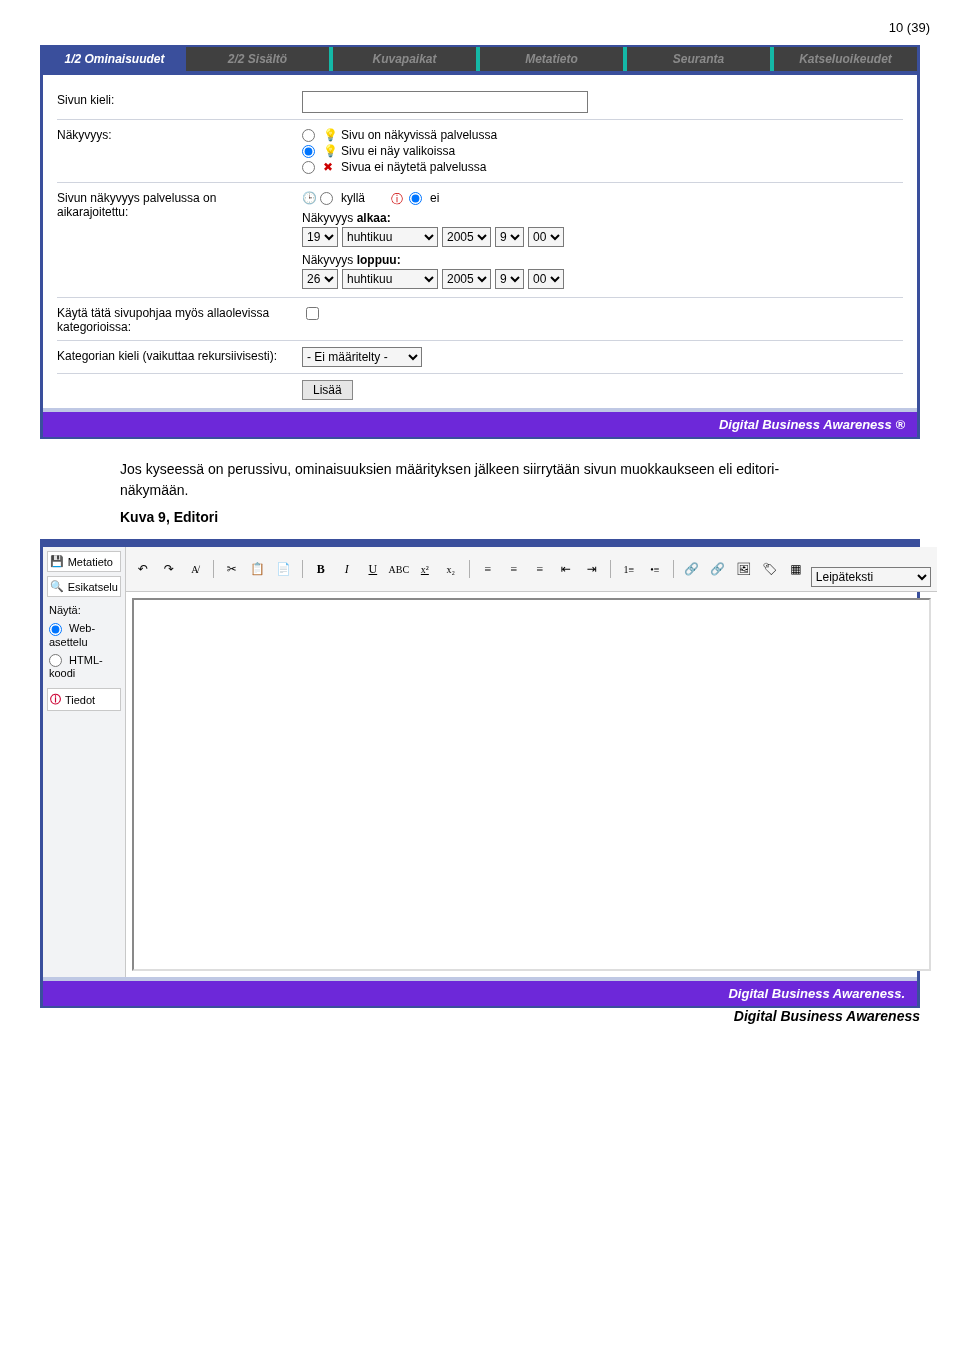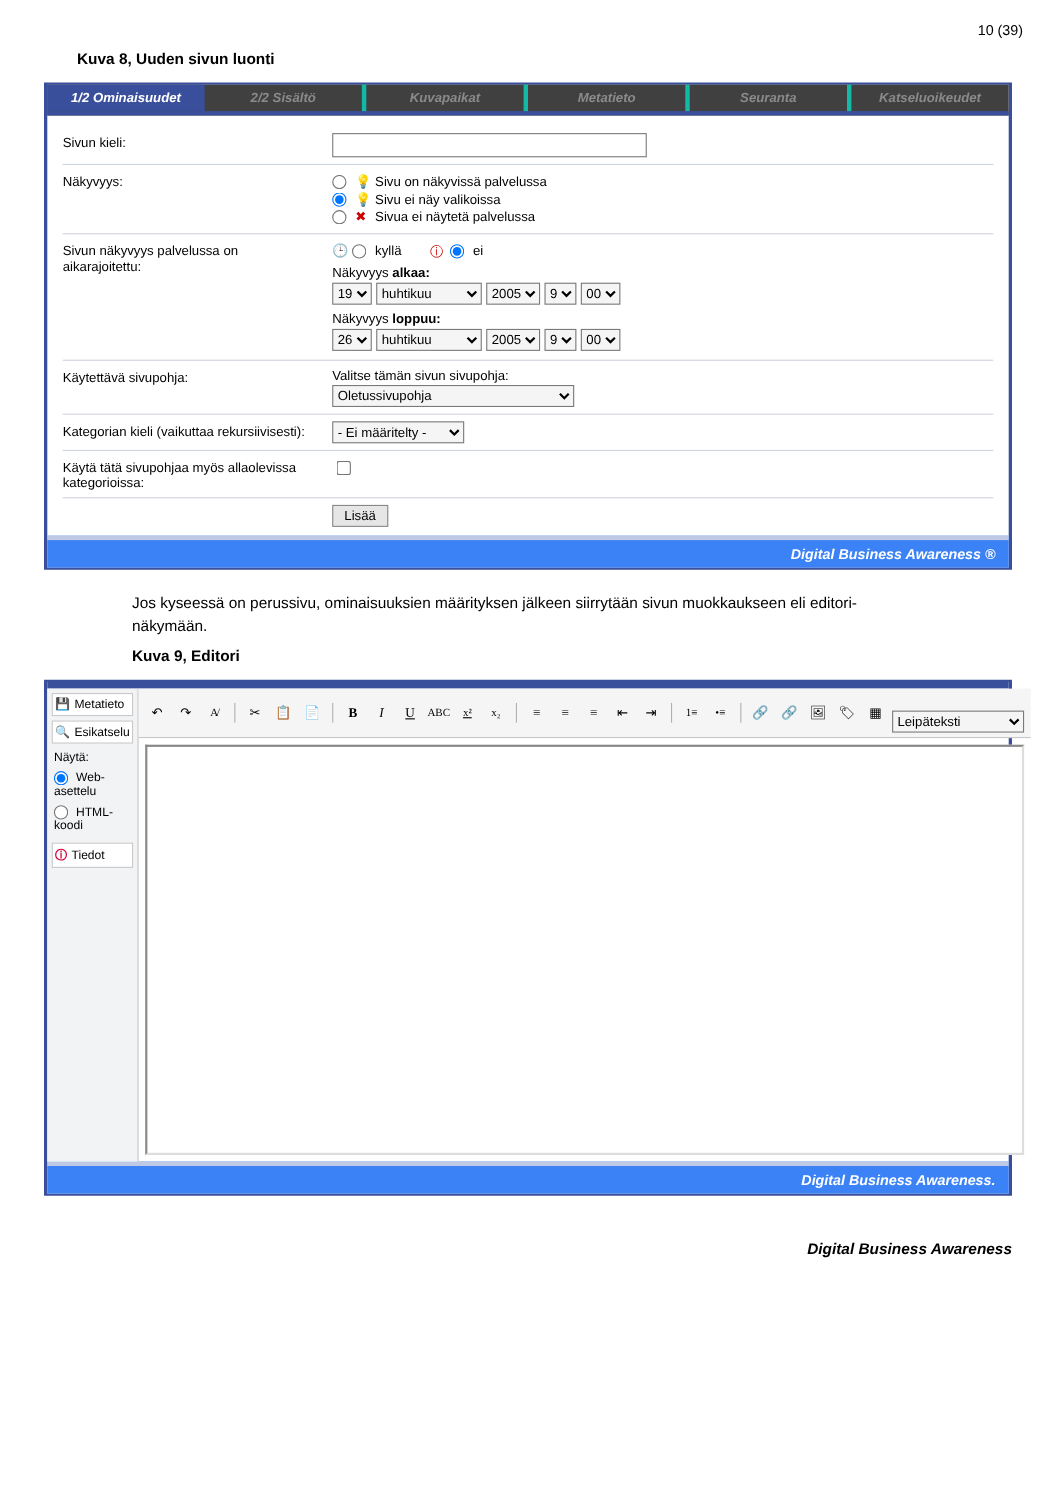--- a/index.html
+++ b/index.html
@@ -8,21 +8,21 @@
     font-family: Arial, Helvetica, sans-serif;
     font-size: 12px;
     background: #fff;
     color: #000;
     width: 960px;
   }
   .page-wrap { padding: 20px 30px 60px 30px; }
   .page-num { text-align: right; font-size: 13px; margin: 0 0 10px 0; }
   .caption { font-weight: bold; font-size: 14px; margin: 8px 0 14px 40px; }
   .body-text { font-size: 14px; margin: 20px 0 8px 90px; line-height: 1.5; max-width: 720px; }
-  .footer { text-align: right; font-style: italic; font-weight: bold; font-size: 14px; margin-top: 40px; padding-right: 10px; }
+  .footer { text-align: right; font-style: italic; font-weight: bold; font-size: 14px; padding-right: 10px; }
 
   
   .shot {
     border: 2px solid #3a4f9c;
     border-left-width: 3px;
     border-right-width: 3px;
     background: #fff;
     margin: 0 10px 0 10px;
   }
   .tabrow {
@@ -54,21 +54,21 @@
   .ctl { flex: 1; font-size: 12px; }
   .textinput { width: 280px; height: 18px; border: 1px solid #7a7a7a; font-size: 12px; }
   .radio { margin: 0 4px 0 0; vertical-align: middle; }
   .opt-line { display: flex; align-items: center; gap: 4px; margin: 2px 0; }
   .sub-lbl { font-size: 12px; margin: 6px 0 2px 0; }
   .date-row { display: flex; gap: 4px; margin: 2px 0; }
   select { font-size: 12px; border: 1px solid #7a7a7a; background: #f5f5f5; height: 20px; }
   .btn { background: #e6e6e6; border: 1px solid #888; padding: 2px 10px; font-size: 12px; cursor: pointer; }
   .cbx { width: 13px; height: 13px; }
   .shot-footer {
-    background: #3b82f6;
+    background: #6d28d9;
     color: #fff;
     text-align: right;
     font-style: italic;
     font-weight: bold;
     padding: 5px 12px;
     font-size: 13px;
     border-top: 4px solid #bfc8e4;
   }
   .icon { display:inline-block; width:14px; height:14px; vertical-align:middle; }
 
@@ -94,21 +94,20 @@
   .bulb-g { color:#888; }
   .x-red { color:#c00; }
   .clock { color:#555; }
   .info-red { color:#c00; }
 </style>
 </head>
 <body>
 
 <div class="page-wrap">
   <div class="page-num">10 (39)</div>
-  <div class="caption">Kuva 8, Uuden sivun luonti</div>
 
   <div class="shot">
     <div class="tabrow">
       <div class="tab active">1/2 Ominaisuudet</div>
       <div class="tab">2/2 Sisältö</div>
       <div class="tab">Kuvapaikat</div>
       <div class="tab">Metatieto</div>
       <div class="tab">Seuranta</div>
       <div class="tab">Katseluoikeudet</div>
     </div>
@@ -171,39 +170,32 @@
           <div class="date-row">
             <select><option>26</option></select>
             <select style="width:96px"><option>huhtikuu</option></select>
             <select><option>2005</option></select>
             <select><option>9</option></select>
             <select><option>00</option></select>
           </div>
         </div>
       </div>
 
-      <div class="row">
-        <div class="lbl">Käytettävä sivupohja:</div>
-        <div class="ctl">
-          <div class="sub-lbl" style="margin-top:0">Valitse tämän sivun sivupohja:</div>
-          <select style="width:220px"><option>Oletussivupohja</option></select>
-        </div>
-      </div>
-
-      <div class="row">
-        <div class="lbl">Kategorian kieli (vaikuttaa rekursiivisesti):</div>
-        <div class="ctl"><select style="width:120px"><option>- Ei määritelty -</option></select></div>
-      </div>
 
       <div class="row">
         <div class="lbl">
           <span>Käytä tätä sivupohjaa myös allaolevissa</span><br>
           <span>kategorioissa:</span>
         </div>
         <div class="ctl"><input type="checkbox" class="cbx" style=""></div>
+      </div>
+
+      <div class="row">
+        <div class="lbl">Kategorian kieli (vaikuttaa rekursiivisesti):</div>
+        <div class="ctl"><select style="width:120px"><option>- Ei määritelty -</option></select></div>
       </div>
 
       <div class="row" style="border-bottom:none;">
         <div class="lbl"></div>
         <div class="ctl"><button class="btn">Lisää</button></div>
       </div>
     </div>
     <div class="shot-footer">Digital Business Awareness ®</div>
   </div>
 

